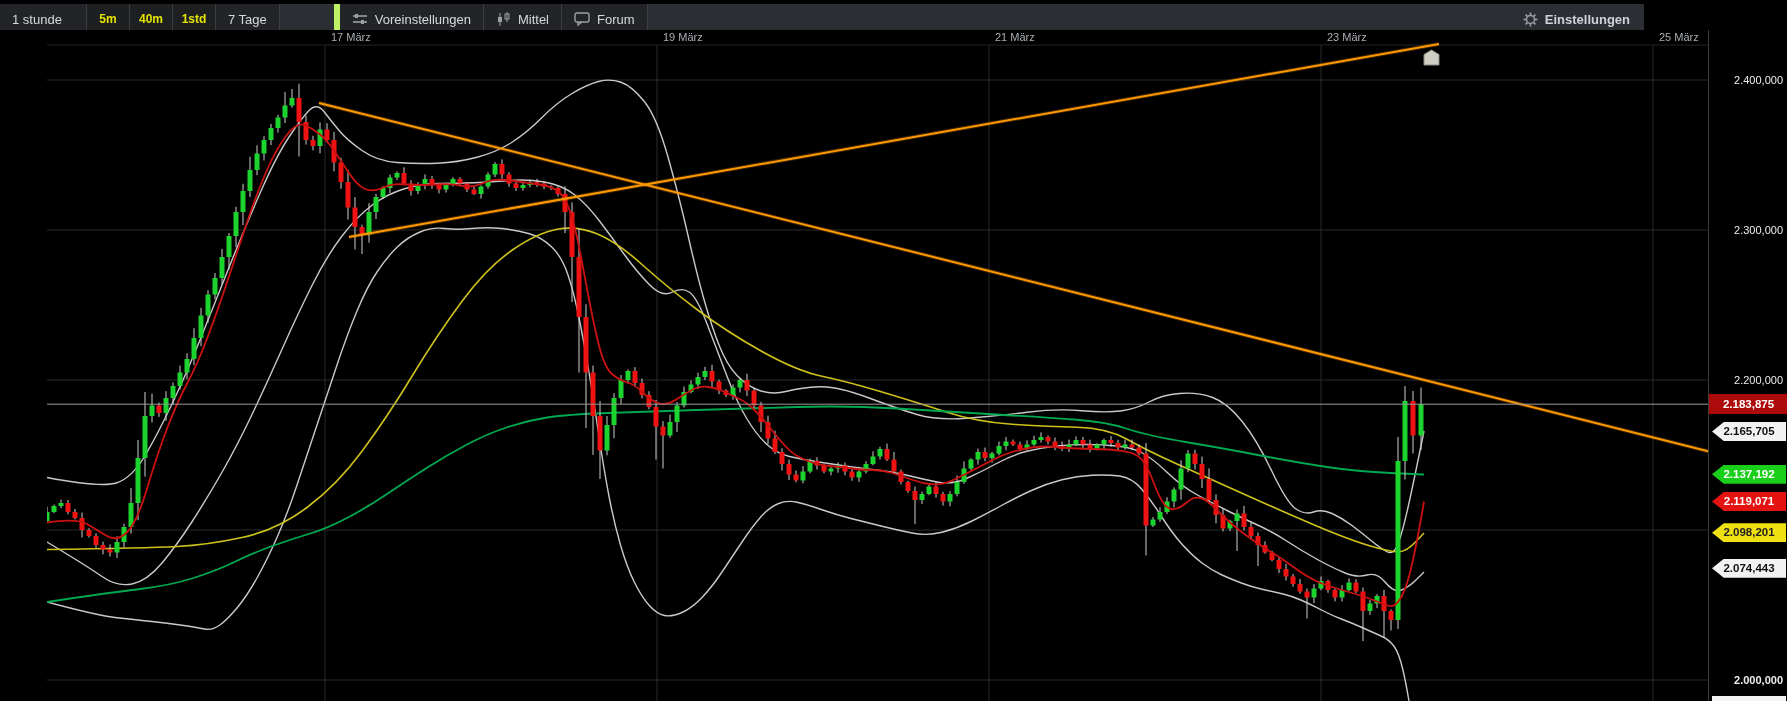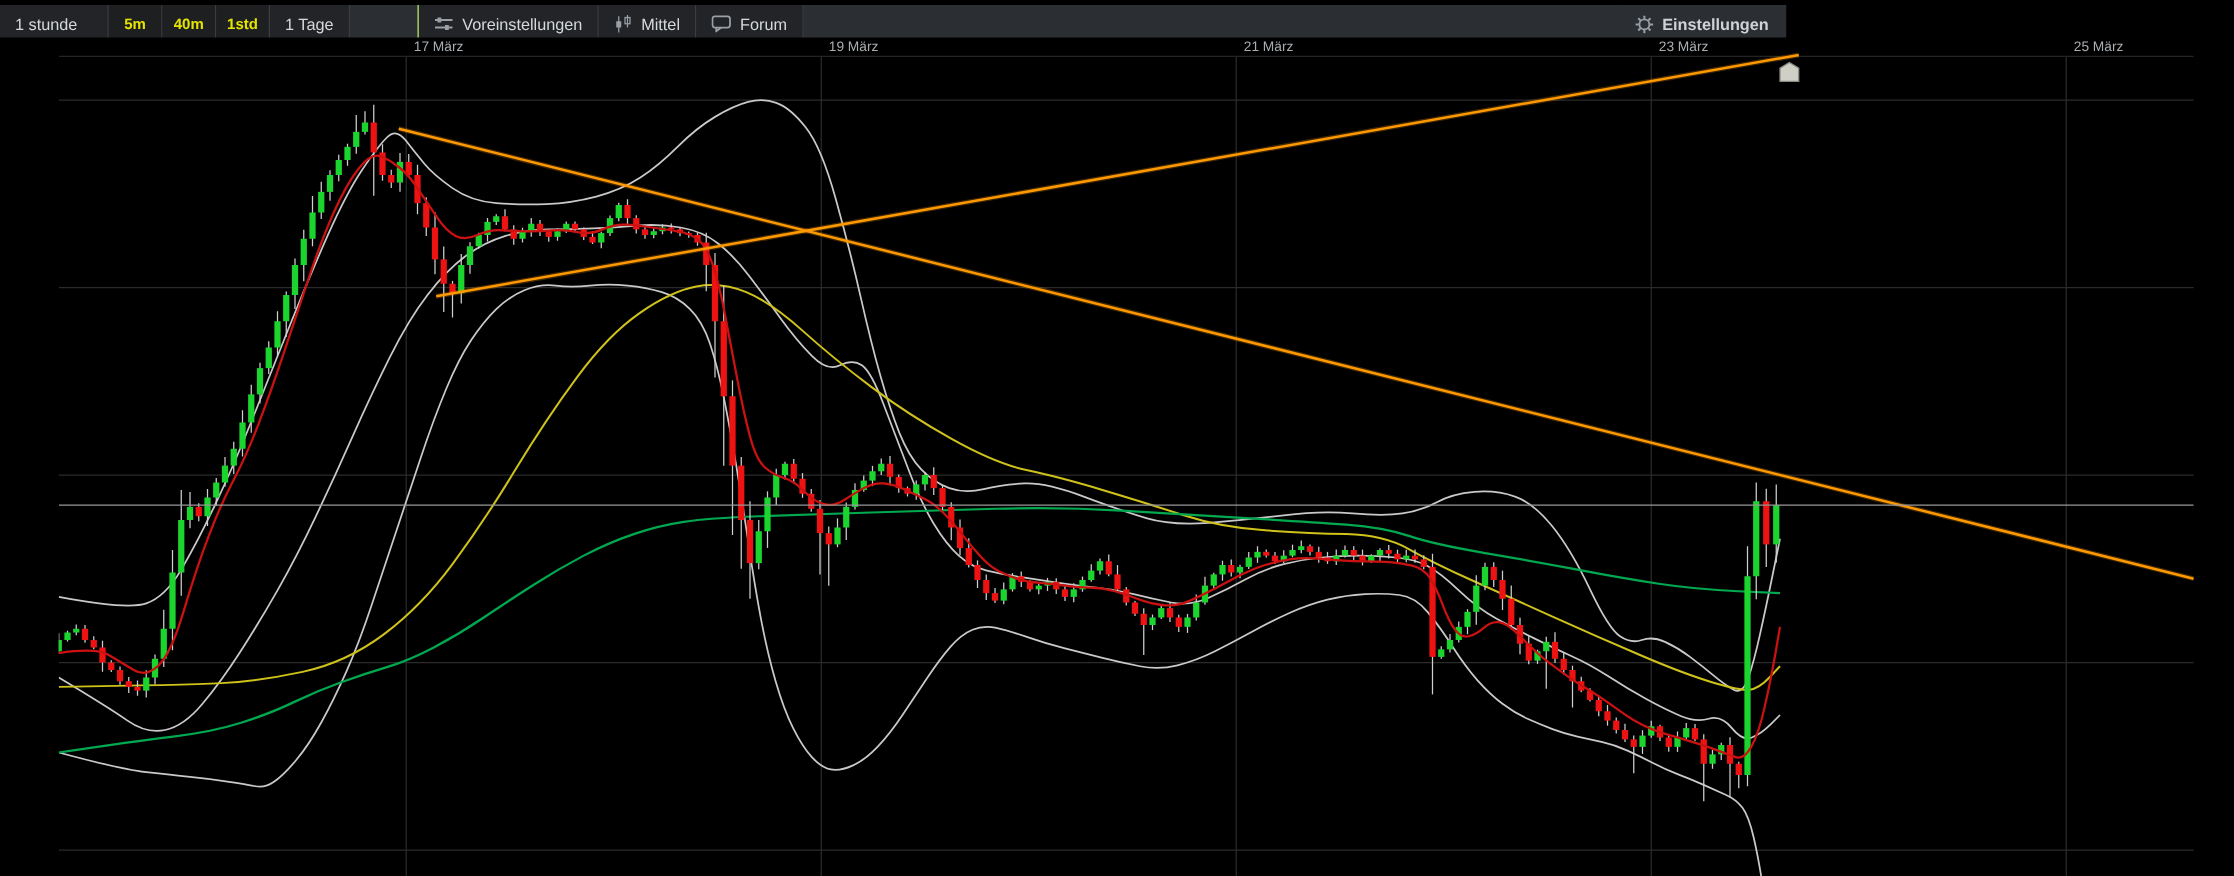--- a/index.html
+++ b/index.html
@@ -1,19 +1,19 @@
 <!DOCTYPE html>
 <html><head>
 <meta charset="utf-8">
 <style>
   html,body{margin:0;padding:0;background:#000;}
   .app{position:relative;width:1787px;height:701px;overflow:hidden;background:#000;
        font-family:"Liberation Sans",sans-serif;-webkit-font-smoothing:antialiased;}
   
-  .toolbar{position:absolute;left:0;top:4px;width:1429px;height:30px;background:#2b2e32;
+  .toolbar{position:absolute;left:0;top:4px;width:1644px;height:30px;background:#2b2e32;
            border-bottom:1px solid #121314;display:flex;align-items:stretch;color:#d6d9dc;font-size:13px;}
   .tb-seg{display:flex;align-items:center;padding:0 12px;border-right:1px solid #3b3e41;background:#222427;cursor:pointer;}
   .tf-btn{display:flex;align-items:center;justify-content:center;min-width:30px;padding:12px 6px;
           border-right:1px solid #3b3e41;background:#1d1f21;color:#e4e400;font-weight:bold;font-size:12px;cursor:pointer;}
   .tb-spacer{flex:1;background:#2b2e32;}
   .tb-right{display:flex;align-items:center;padding:0 14px;color:#cfd3d7;cursor:pointer;font-weight:bold;}
   .tb-icon{margin-right:7px;display:inline-flex;align-items:center;}
   
   .chart-wrap{position:absolute;left:0;top:30px;width:1708px;height:671px;background:#000;padding-left:47px;}
   svg text{font-family:"Liberation Sans",sans-serif;}
@@ -40,23 +40,23 @@
     <div class="tf-btn">
         <span>5m</span>
       </div>
     <div class="tf-btn">
         <span>40m</span>
       </div>
     <div class="tf-btn">
         <span>1std</span>
       </div>
     <div class="tb-seg">
-      <span>1 Tage</span>
-    </div>
-    <div class="tb-seg" style="border-left:1px solid #bef264;margin-left:54px">
+      <span>7 Tage</span>
+    </div>
+    <div class="tb-seg" style="border-left:6px solid #bef264;margin-left:54px">
       <span class="tb-icon">
         <svg width="16" height="14" viewBox="0 0 16 14">
           <line x1="1" y1="4" x2="15" y2="4" stroke="#9aa0a5" stroke-width="1.6"></line>
           <line x1="1" y1="10" x2="15" y2="10" stroke="#9aa0a5" stroke-width="1.6"></line>
           <rect x="3" y="2" width="3" height="4" fill="#9aa0a5"></rect>
           <rect x="9" y="8" width="3" height="4" fill="#9aa0a5"></rect>
         </svg>
       </span>
       <span>Voreinstellungen</span>
     </div>
@@ -521,14 +521,27 @@
         <polygon points="1377,35 1377,24.5 1384.5,20 1392,24.5 1392,35" fill="#cfcfc6" stroke="#8a8a84" stroke-width="1"></polygon>
         <line x1="0" y1="374.18749999999983" x2="1708" y2="374.18749999999983" stroke="#999999" stroke-width="1"></line>
         <text x="284" y="11" fill="#a8adb2" font-size="11px">17 März</text>
         <text x="616" y="11" fill="#a8adb2" font-size="11px">19 März</text>
         <text x="948" y="11" fill="#a8adb2" font-size="11px">21 März</text>
         <text x="1280" y="11" fill="#a8adb2" font-size="11px">23 März</text>
         <text x="1612" y="11" fill="#a8adb2" font-size="11px">25 März</text>
       </svg>
   </div>
 
+  <div class="price-scale" id="price-scale">
+    <div class="bottom-sliver"></div>
+  <div class="tick-label" style="top: 44px;">2.400,000</div>
+      <div class="tick-label" style="top: 194px;">2.300,000</div>
+      <div class="tick-label" style="top: 344px;">2.200,000</div>
+      <div class="tick-label bold" style="top: 644px;">2.000,000</div>
+      <div class="price-badge rect" style="top: 364.187px; background: rgb(173, 11, 11); color: rgb(255, 255, 255);">2.183,875</div>
+      <div class="price-badge" style="top: 391.942px; background: rgb(242, 242, 242); color: rgb(17, 17, 17);">2.165,705</div>
+      <div class="price-badge" style="top: 434.712px; background: rgb(25, 207, 25); color: rgb(255, 255, 255);">2.137,192</div>
+      <div class="price-badge" style="top: 461.893px; background: rgb(229, 18, 18); color: rgb(255, 255, 255);">2.119,071</div>
+      <div class="price-badge" style="top: 493.198px; background: rgb(238, 224, 17); color: rgb(34, 34, 34);">2.098,201</div>
+      <div class="price-badge" style="top: 528.835px; background: rgb(242, 242, 242); color: rgb(17, 17, 17);">2.074,443</div>
+    </div>
 
 </div>
 
 </body></html>

